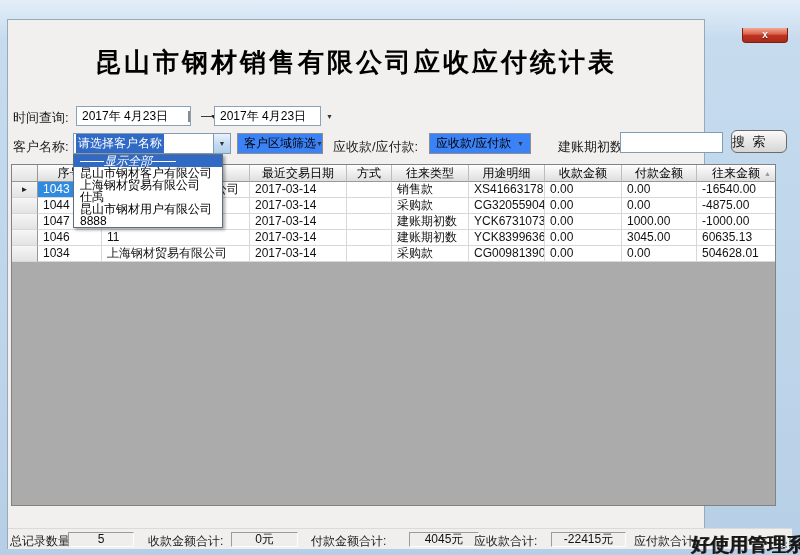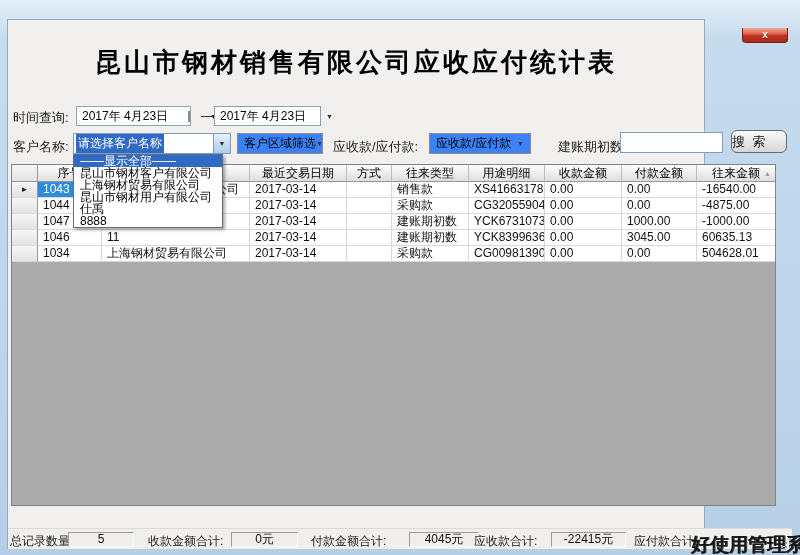--- a/index.html
+++ b/index.html
@@ -80,21 +80,21 @@
   .w-sel{width:26px}.w-seq{width:64px}.w-cust{width:148px}.w-date{width:97px}.w-way{width:45px}
   .w-type{width:77px}.w-det{width:76px}.w-recv{width:77px}.w-paid{width:75px}
   .w-bal{width:78px;border-right:none}
 
   
   .cust-list { position: absolute; left: 65px; top: 134px; width: 150px; background: #fff;
     border: 1px solid #5f6f7f; box-shadow: 2px 2px 3px rgba(0,0,0,.35); z-index: 40;
     font-size: 12px; }
   .cust-item { height: 12px; line-height: 12px; padding-left: 6px; white-space: nowrap;
     overflow: hidden; color: #000; cursor: pointer; }
-  .cust-item.active { background: #316ac5; color: #fff; }
+  .cust-item.active { background: #316ac5; color: #fff; font-style: italic; }
 
   
   .statusbar { position: absolute; left: 0; top: 508px; width: 784px; height: 21px;
     background: #f0efed; border-top: 1px solid #dadada; }
   .sb-lbl { position: absolute; top: 4px; font-size: 12px; color: #1c1c1c; white-space: nowrap; }
   .sb-box { position: absolute; top: 3px; height: 15px; line-height: 13px; text-align: center;
     background: #efeeec; border: 1px solid; border-color: #9b9b9b #fdfdfd #fdfdfd #9b9b9b;
     font-size: 12px; color: #111; }
   .watermark { position: absolute; top: 3px; left: 683px; font-size: 19px; font-weight: bold;
     color: #161616; text-shadow: 1px 0 0 rgba(40,40,40,.8); white-space: nowrap; }
@@ -237,22 +237,22 @@
         <div class="g-cell w-recv">0.00</div>
         <div class="g-cell w-paid">0.00</div>
         <div class="g-cell w-bal">504628.01</div>
       </div>
     </div>
 
     <div class="cust-list">
       <div class="cust-item active">——显示全部——</div>
       <div class="cust-item">昆山市钢材客户有限公司</div>
       <div class="cust-item">上海钢材贸易有限公司</div>
+      <div class="cust-item">仕禹</div>
       <div class="cust-item">昆山市钢材用户有限公司</div>
-      <div class="cust-item">仕禹</div>
       <div class="cust-item">8888</div>
     </div>
 
     <div class="statusbar">
       <span class="sb-lbl" style="left:2px">总记录数量:</span>
       <span class="sb-box" style="left:60px;width:66px">5</span>
       <span class="sb-lbl" style="left:140px">收款金额合计:</span>
       <span class="sb-box" style="left:223px;width:67px">0元</span>
       <span class="sb-lbl" style="left:303px">付款金额合计:</span>
       <span class="sb-box" style="left:401px;width:70px">4045元</span>

